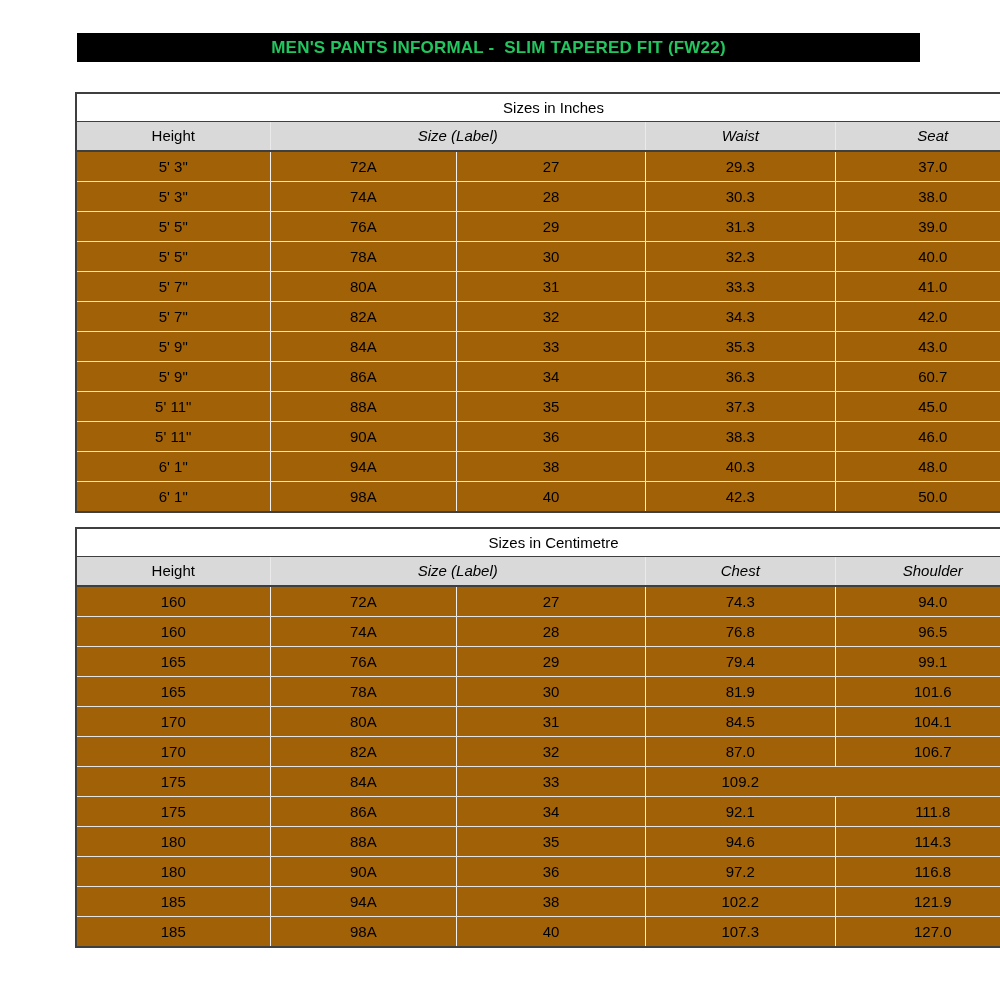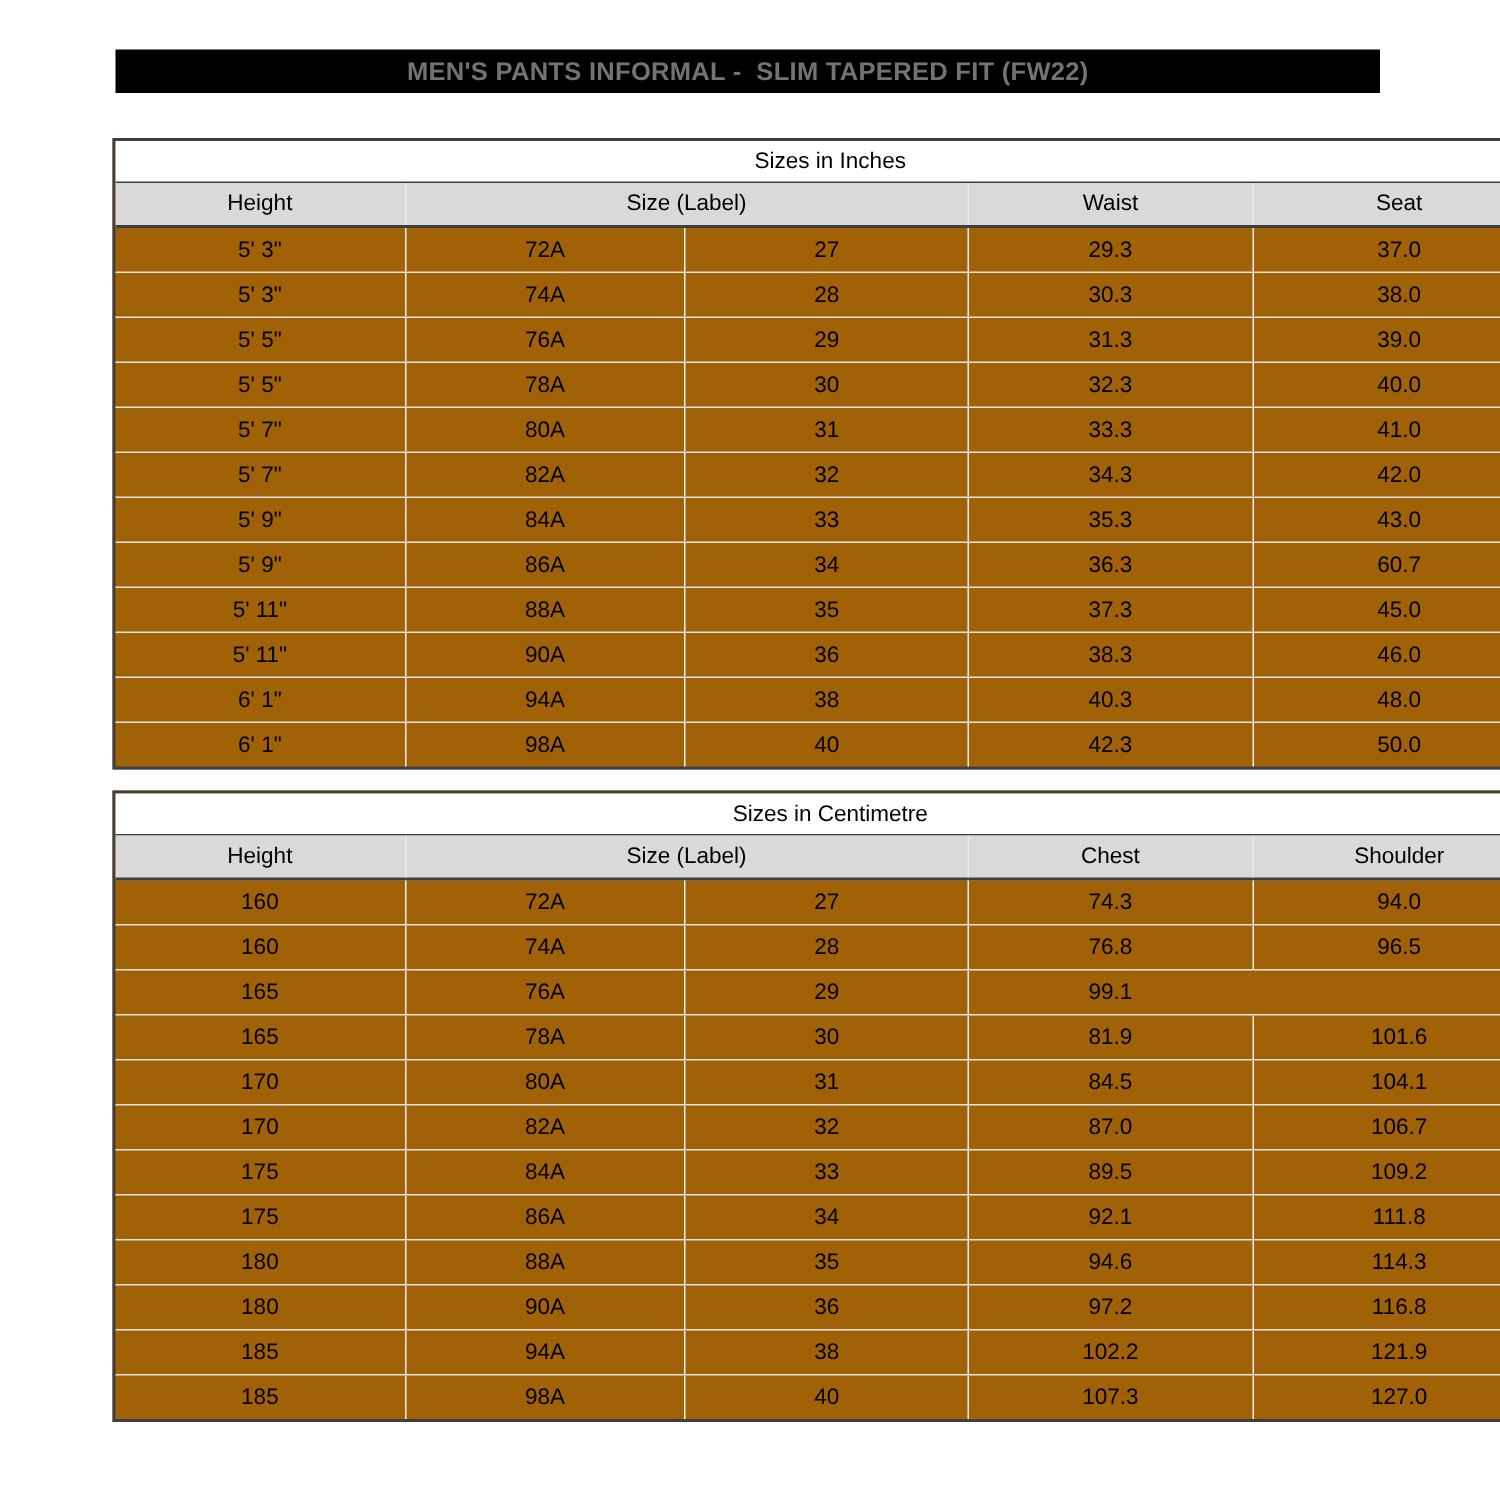--- a/index.html
+++ b/index.html
@@ -15,21 +15,21 @@
     background: #ffffff;
     color: #000000;
   }
   .title-bar {
     position: absolute;
     left: 77px;
     top: 33px;
     width: 843px;
     height: 29px;
     background: #000000;
-    color: #737373;
+    color: #22c55e;
     font-size: 17px;
     font-weight: bold;
     line-height: 29px;
     text-align: center;
     white-space: pre;
     letter-spacing: 0.2px;
   }
   .size-table {
     position: absolute;
     left: 75px;
@@ -54,21 +54,21 @@
     background: #d9d9d9;
     border-bottom: 2px solid #3f3f3f;
   }
   .hc {
     height: 28px;
     line-height: 28px;
     text-align: center;
     font-size: 15px;
     overflow: hidden;
   }
-  .hc + .hc { border-left: 1px solid #eaeaea; }
+  .hc + .hc { border-left: 1px solid #eaeaea; font-style: italic; }
   .trow {
     display: grid;
     grid-template-columns: 20.2% 19.6% 19.8% 19.9% 20.5%;
   }
   .trow + .trow { border-top: 1px solid #e4e4e4; }
   .tcell {
     height: 29px;
     line-height: 29px;
     text-align: center;
     font-size: 15px;
@@ -199,20 +199,21 @@
           <div class="tcell">160</div>
           <div class="tcell">74A</div>
           <div class="tcell">28</div>
           <div class="tcell">76.8</div>
           <div class="tcell">96.5</div>
         </div>
         <div class="trow">
           <div class="tcell">165</div>
           <div class="tcell">76A</div>
           <div class="tcell">29</div>
+          <div class="tcell">79.4</div>
           <div class="tcell">99.1</div>
         </div>
         <div class="trow">
           <div class="tcell">165</div>
           <div class="tcell">78A</div>
           <div class="tcell">30</div>
           <div class="tcell">81.9</div>
           <div class="tcell">101.6</div>
         </div>
         <div class="trow">
@@ -226,21 +227,20 @@
           <div class="tcell">170</div>
           <div class="tcell">82A</div>
           <div class="tcell">32</div>
           <div class="tcell">87.0</div>
           <div class="tcell">106.7</div>
         </div>
         <div class="trow">
           <div class="tcell">175</div>
           <div class="tcell">84A</div>
           <div class="tcell">33</div>
-          <div class="tcell">89.5</div>
           <div class="tcell">109.2</div>
         </div>
         <div class="trow">
           <div class="tcell">175</div>
           <div class="tcell">86A</div>
           <div class="tcell">34</div>
           <div class="tcell">92.1</div>
           <div class="tcell">111.8</div>
         </div>
         <div class="trow">

